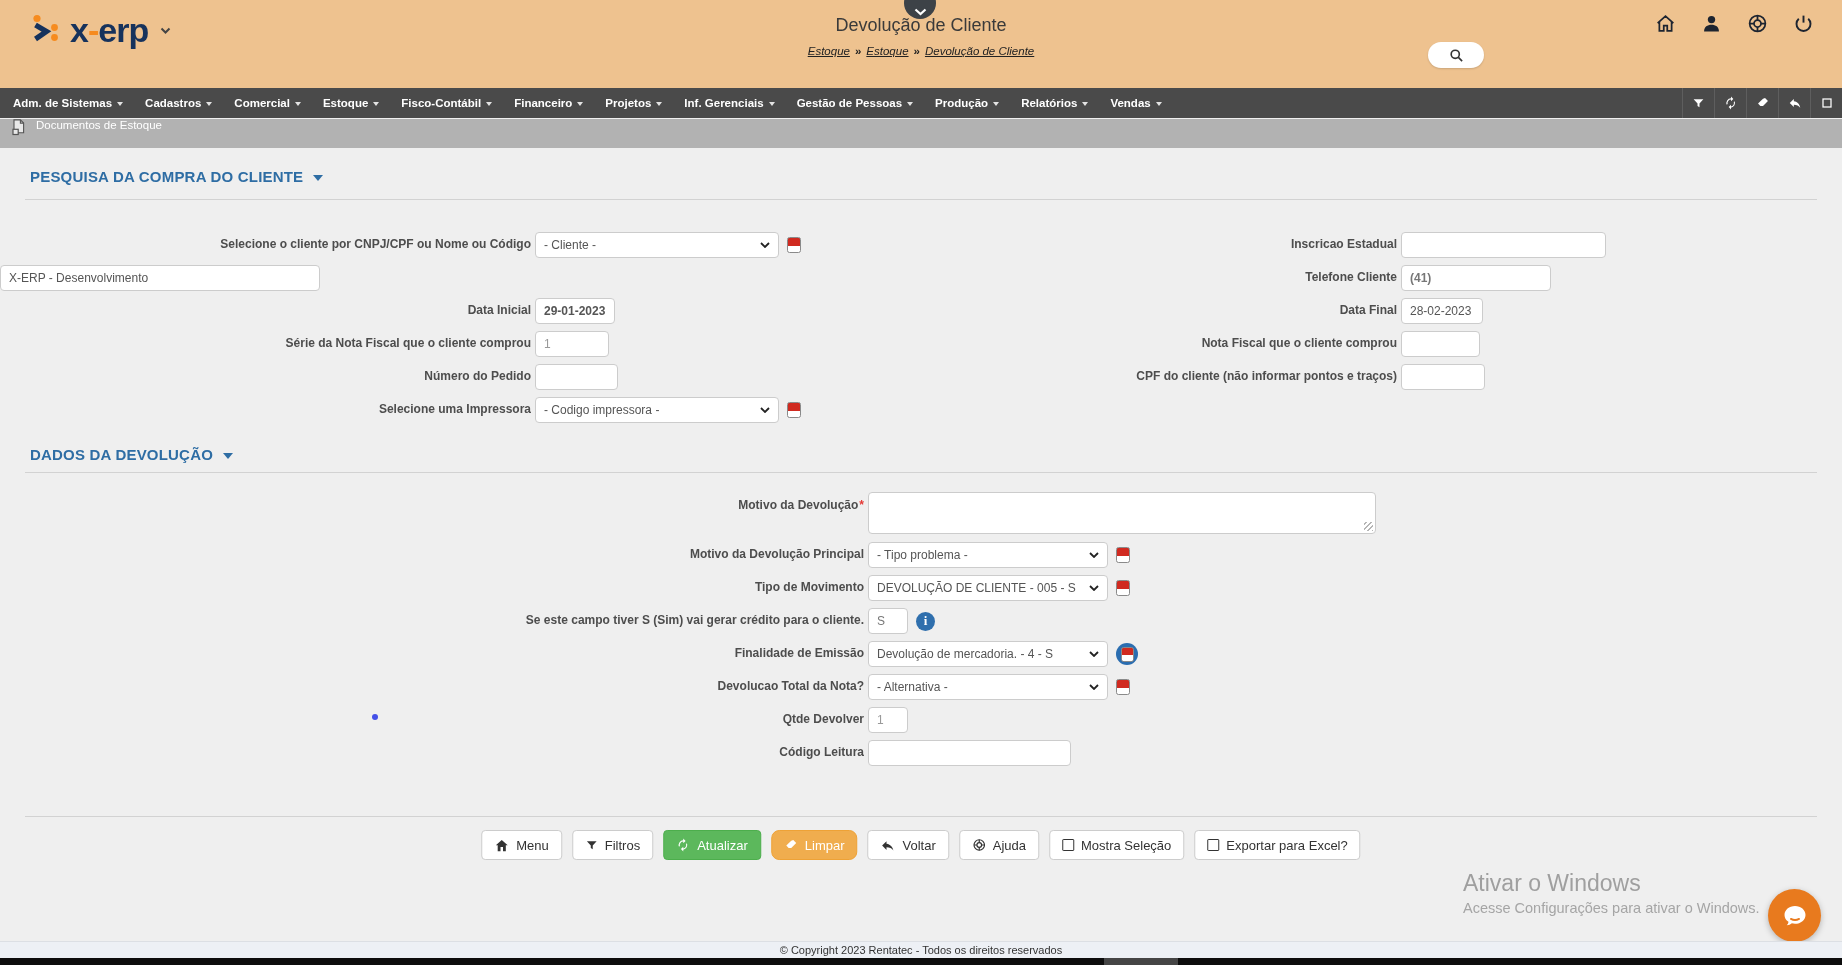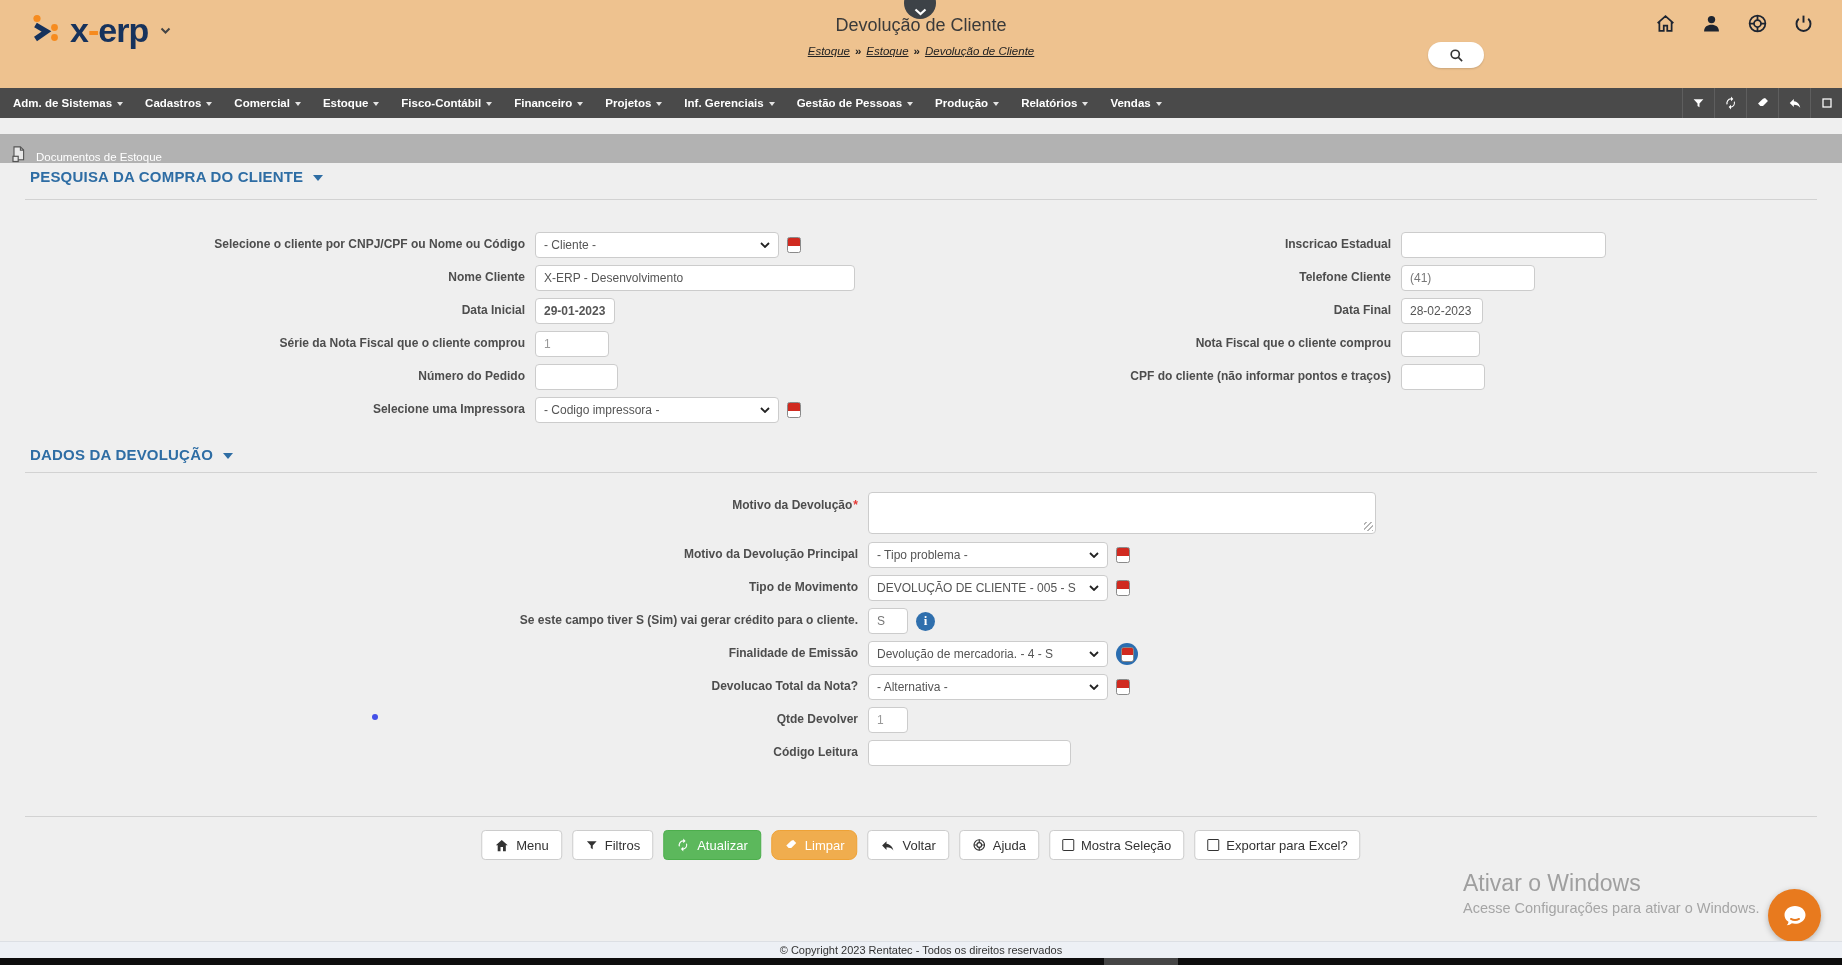--- a/index.html
+++ b/index.html
@@ -32,36 +32,36 @@
     display:flex; align-items:stretch; padding-left:2px; }
   .menu-item { display:flex; align-items:center; padding:0 11px; color:#fff; font-size:11.5px; font-weight:600;
     cursor:pointer; white-space:nowrap; }
   .menu-item .arr { margin-left:5px; width:0; height:0; border-left:3.5px solid transparent;
     border-right:3.5px solid transparent; border-top:4px solid #e3e3e3; transform:translateY(1px); }
   .menu-right { position:absolute; right:0; top:0; height:30px; display:flex; }
   .mr-cell { width:32px; height:30px; border-left:1px solid #5e5e5e; display:flex; align-items:center;
     justify-content:center; color:#fff; cursor:pointer; }
 
   
-  .pathbar { position:absolute; left:0; top:134px; width:100%; height:29px; background:#b2b2b2;
-    display:flex; align-items:flex-end; padding-left:10px; color:#fff; font-size:11.5px; }
+  .pathbar { position:absolute; left:0; top:119px; width:100%; height:29px; background:#b2b2b2;
+    display:flex; align-items:flex-start; padding-left:10px; color:#fff; font-size:11.5px; }
   .pathbar .doc-ico { margin-right:10px; display:flex; }
 
   
   .sec-head { position:absolute; display:flex; align-items:center; gap:10px; font-size:15px; font-weight:bold;
     color:#2e6da4; letter-spacing:.2px; cursor:pointer; }
   .sec-head .caret { width:0; height:0; border-left:5px solid transparent; border-right:5px solid transparent;
     border-top:6px solid #2e6da4; transform:translateY(1px); }
   .hr { position:absolute; left:25px; right:25px; border-top:1px solid #d2d2d2; }
 
   
   .fcol { position:absolute; }
   .frow { display:flex; align-items:center; height:26px; margin-bottom:7px; }
   .frow.ta { align-items:flex-start; height:auto;justify-content:center; }
-  .flabel { text-align:right; padding-right:10px; font-size:12px; font-weight:bold; color:#4d4d4d; line-height:1.15; }
+  .flabel { text-align:right; padding-right:4px; font-size:12px; font-weight:bold; color:#4d4d4d; line-height:1.15; }
   .fl-left { width:535px; }
   .fl-right { width:526px; }
   .fl-mid { width:868px; }
   .req { color:#e53935; margin-left:1px; }
   .inp { height:26px; border:1px solid #ccc; border-radius:4px; background:#fff; padding:0 8px;
     font-family:"Liberation Sans",sans-serif; font-size:12px; color:#555; outline:none; }
   .inp.gray { color:#999; }
   .inp.dim { color:#777; }
   .sel { height:26px; border:1px solid #ccc; border-radius:4px; background:#fff; display:flex; align-items:center;
     padding:12px 8px; font-size:12px; color:#555; cursor:pointer; position:relative; }
@@ -289,21 +289,20 @@
         <span class="sel-txt">- Cliente -</span>
         <span class="chev">
             <svg width="10" height="6" viewBox="0 0 10 6">
               <path d="M1 1l4 4 4-4" stroke="#222" stroke-width="1.8" fill="none"></path>
             </svg>
           </span>
       </div>
       <span class="cal-icon"></span>
     </div>
     <div class="frow">
-      <span class="flabel fl-left">Nome Cliente</span>
       <input class="inp" style="width: 320px;" value="X-ERP - Desenvolvimento">
     </div>
     <div class="frow">
       <span class="flabel fl-left">Data Inicial</span>
       <input class="inp" style="width: 80px; font-weight: bold;" value="29-01-2023">
     </div>
     <div class="frow">
       <span class="flabel fl-left">Série da Nota Fiscal que o cliente comprou</span>
       <input class="inp gray" style="width: 74px;" value="1">
     </div>
@@ -325,21 +324,21 @@
     </div>
   </div>
 
   <div class="fcol" style="left:875px; top:232px;">
     <div class="frow">
       <span class="flabel fl-right">Inscricao Estadual</span>
       <input class="inp" style="width: 205px;" value="">
     </div>
     <div class="frow">
       <span class="flabel fl-right">Telefone Cliente</span>
-      <input class="inp dim" style="width: 134px;" value="(41)">
+      <input class="inp dim" style="width: 150px; font-weight: bold;" value="(41)">
     </div>
     <div class="frow">
       <span class="flabel fl-right">Data Final</span>
       <input class="inp" style="width: 82px;" value="28-02-2023">
     </div>
     <div class="frow">
       <span class="flabel fl-right">Nota Fiscal que o cliente comprou</span>
       <input class="inp" style="width: 79px;" value="">
     </div>
     <div class="frow">

